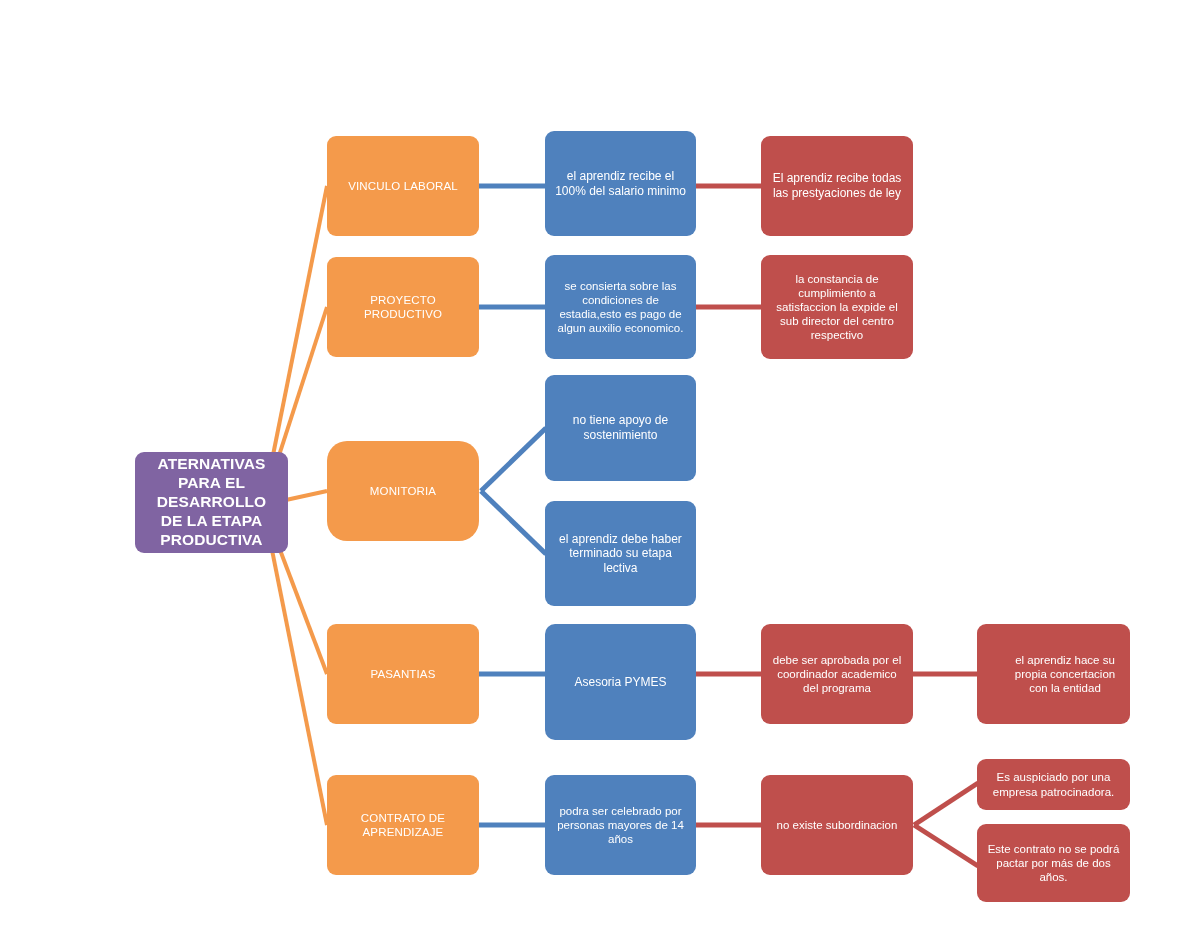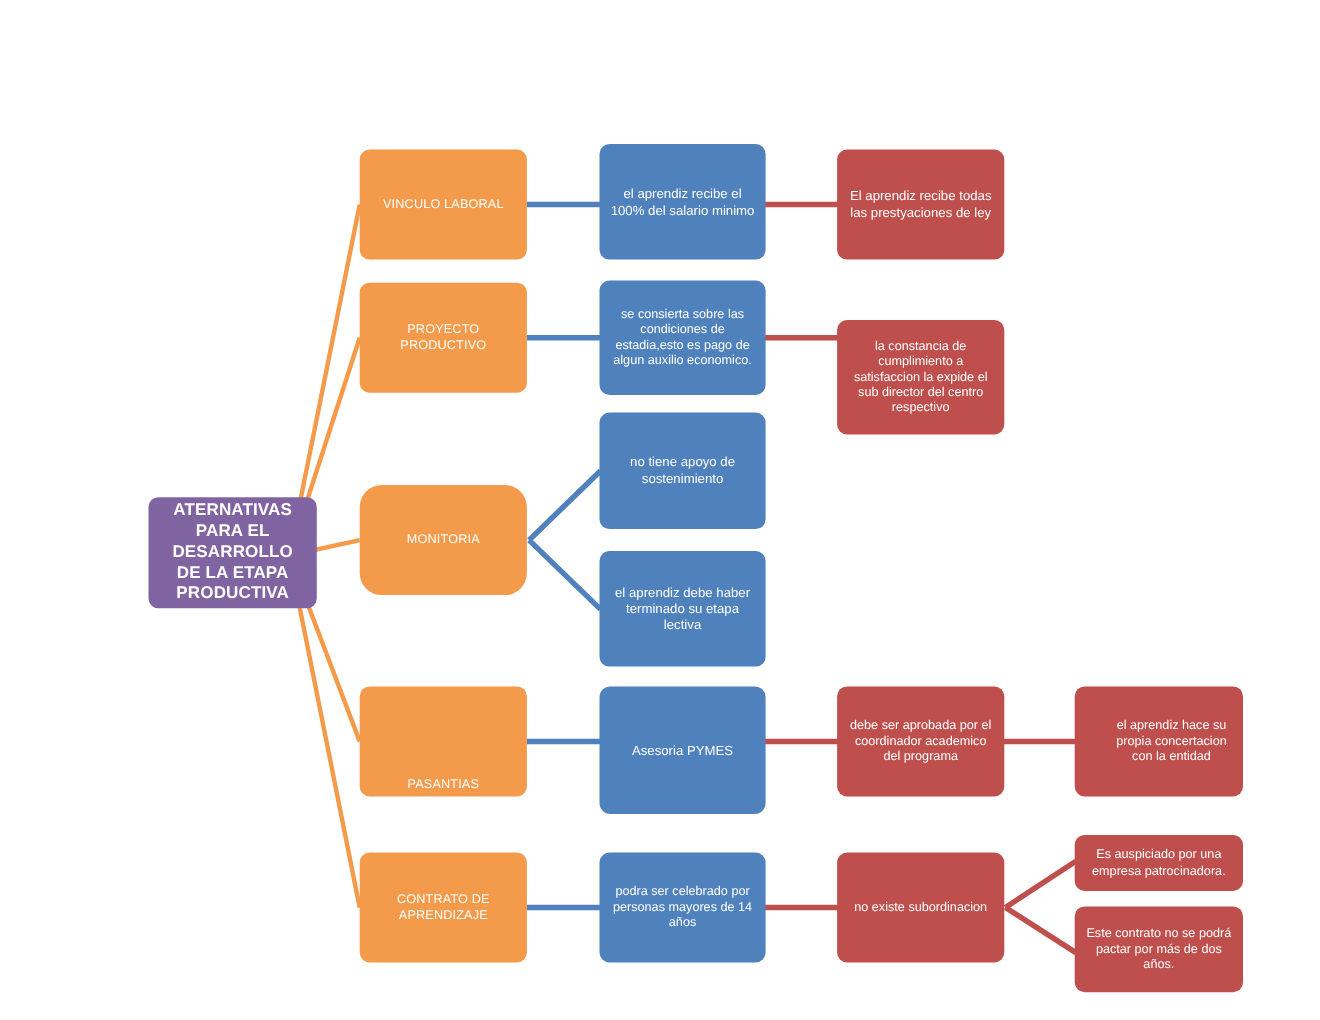--- a/index.html
+++ b/index.html
@@ -112,35 +112,35 @@
   <div class="node node-red" style="left:761px; top:136px; width:152px; height:100px;">
     <span>El aprendiz recibe todas las prestyaciones de ley</span>
   </div>
 
   <div class="node node-cat" style="left:327px; top:257px; width:152px; height:100px;">
     <span>PROYECTO PRODUCTIVO</span>
   </div>
   <div class="node node-blue node-sm" style="left:545px; top:255px; width:151px; height:104px;">
     <span>se consierta sobre las condiciones de estadia,esto es pago de algun auxilio economico.</span>
   </div>
-  <div class="node node-red node-sm" style="left:761px; top:255px; width:152px; height:104px;margin-top:36px;">
+  <div class="node node-red node-sm" style="left:761px; top:255px; width:152px; height:104px;">
     <span>la constancia de cumplimiento a satisfaccion la expide el sub director  del centro respectivo</span>
   </div>
 
   <div class="node node-cat" style="left:327px; top:441px; width:152px; height:100px;border-radius:20px;">
     <span>MONITORIA</span>
   </div>
   <div class="node node-blue" style="left:545px; top:375px; width:151px; height:106px;">
     <span>no tiene apoyo de sostenimiento</span>
   </div>
   <div class="node node-blue" style="left:545px; top:501px; width:151px; height:105px;">
     <span>el aprendiz debe haber terminado su etapa lectiva</span>
   </div>
 
-  <div class="node node-cat" style="left:327px; top:624px; width:152px; height:100px;align-items:flex-end;">
+  <div class="node node-cat" style="left:327px; top:624px; width:152px; height:100px;">
     <span>PASANTIAS</span>
   </div>
   <div class="node node-blue" style="left:545px; top:624px; width:151px; height:116px;border-radius:10px;">
     <span>Asesoria PYMES</span>
   </div>
   <div class="node node-red node-sm" style="left:761px; top:624px; width:152px; height:100px;">
     <span>debe ser aprobada por el coordinador academico del programa</span>
   </div>
   <div class="node node-red node-sm" style="left:977px; top:624px; width:153px; height:100px;padding-left:32px;">
     <span>el aprendiz hace su propia concertacion con la entidad</span>

